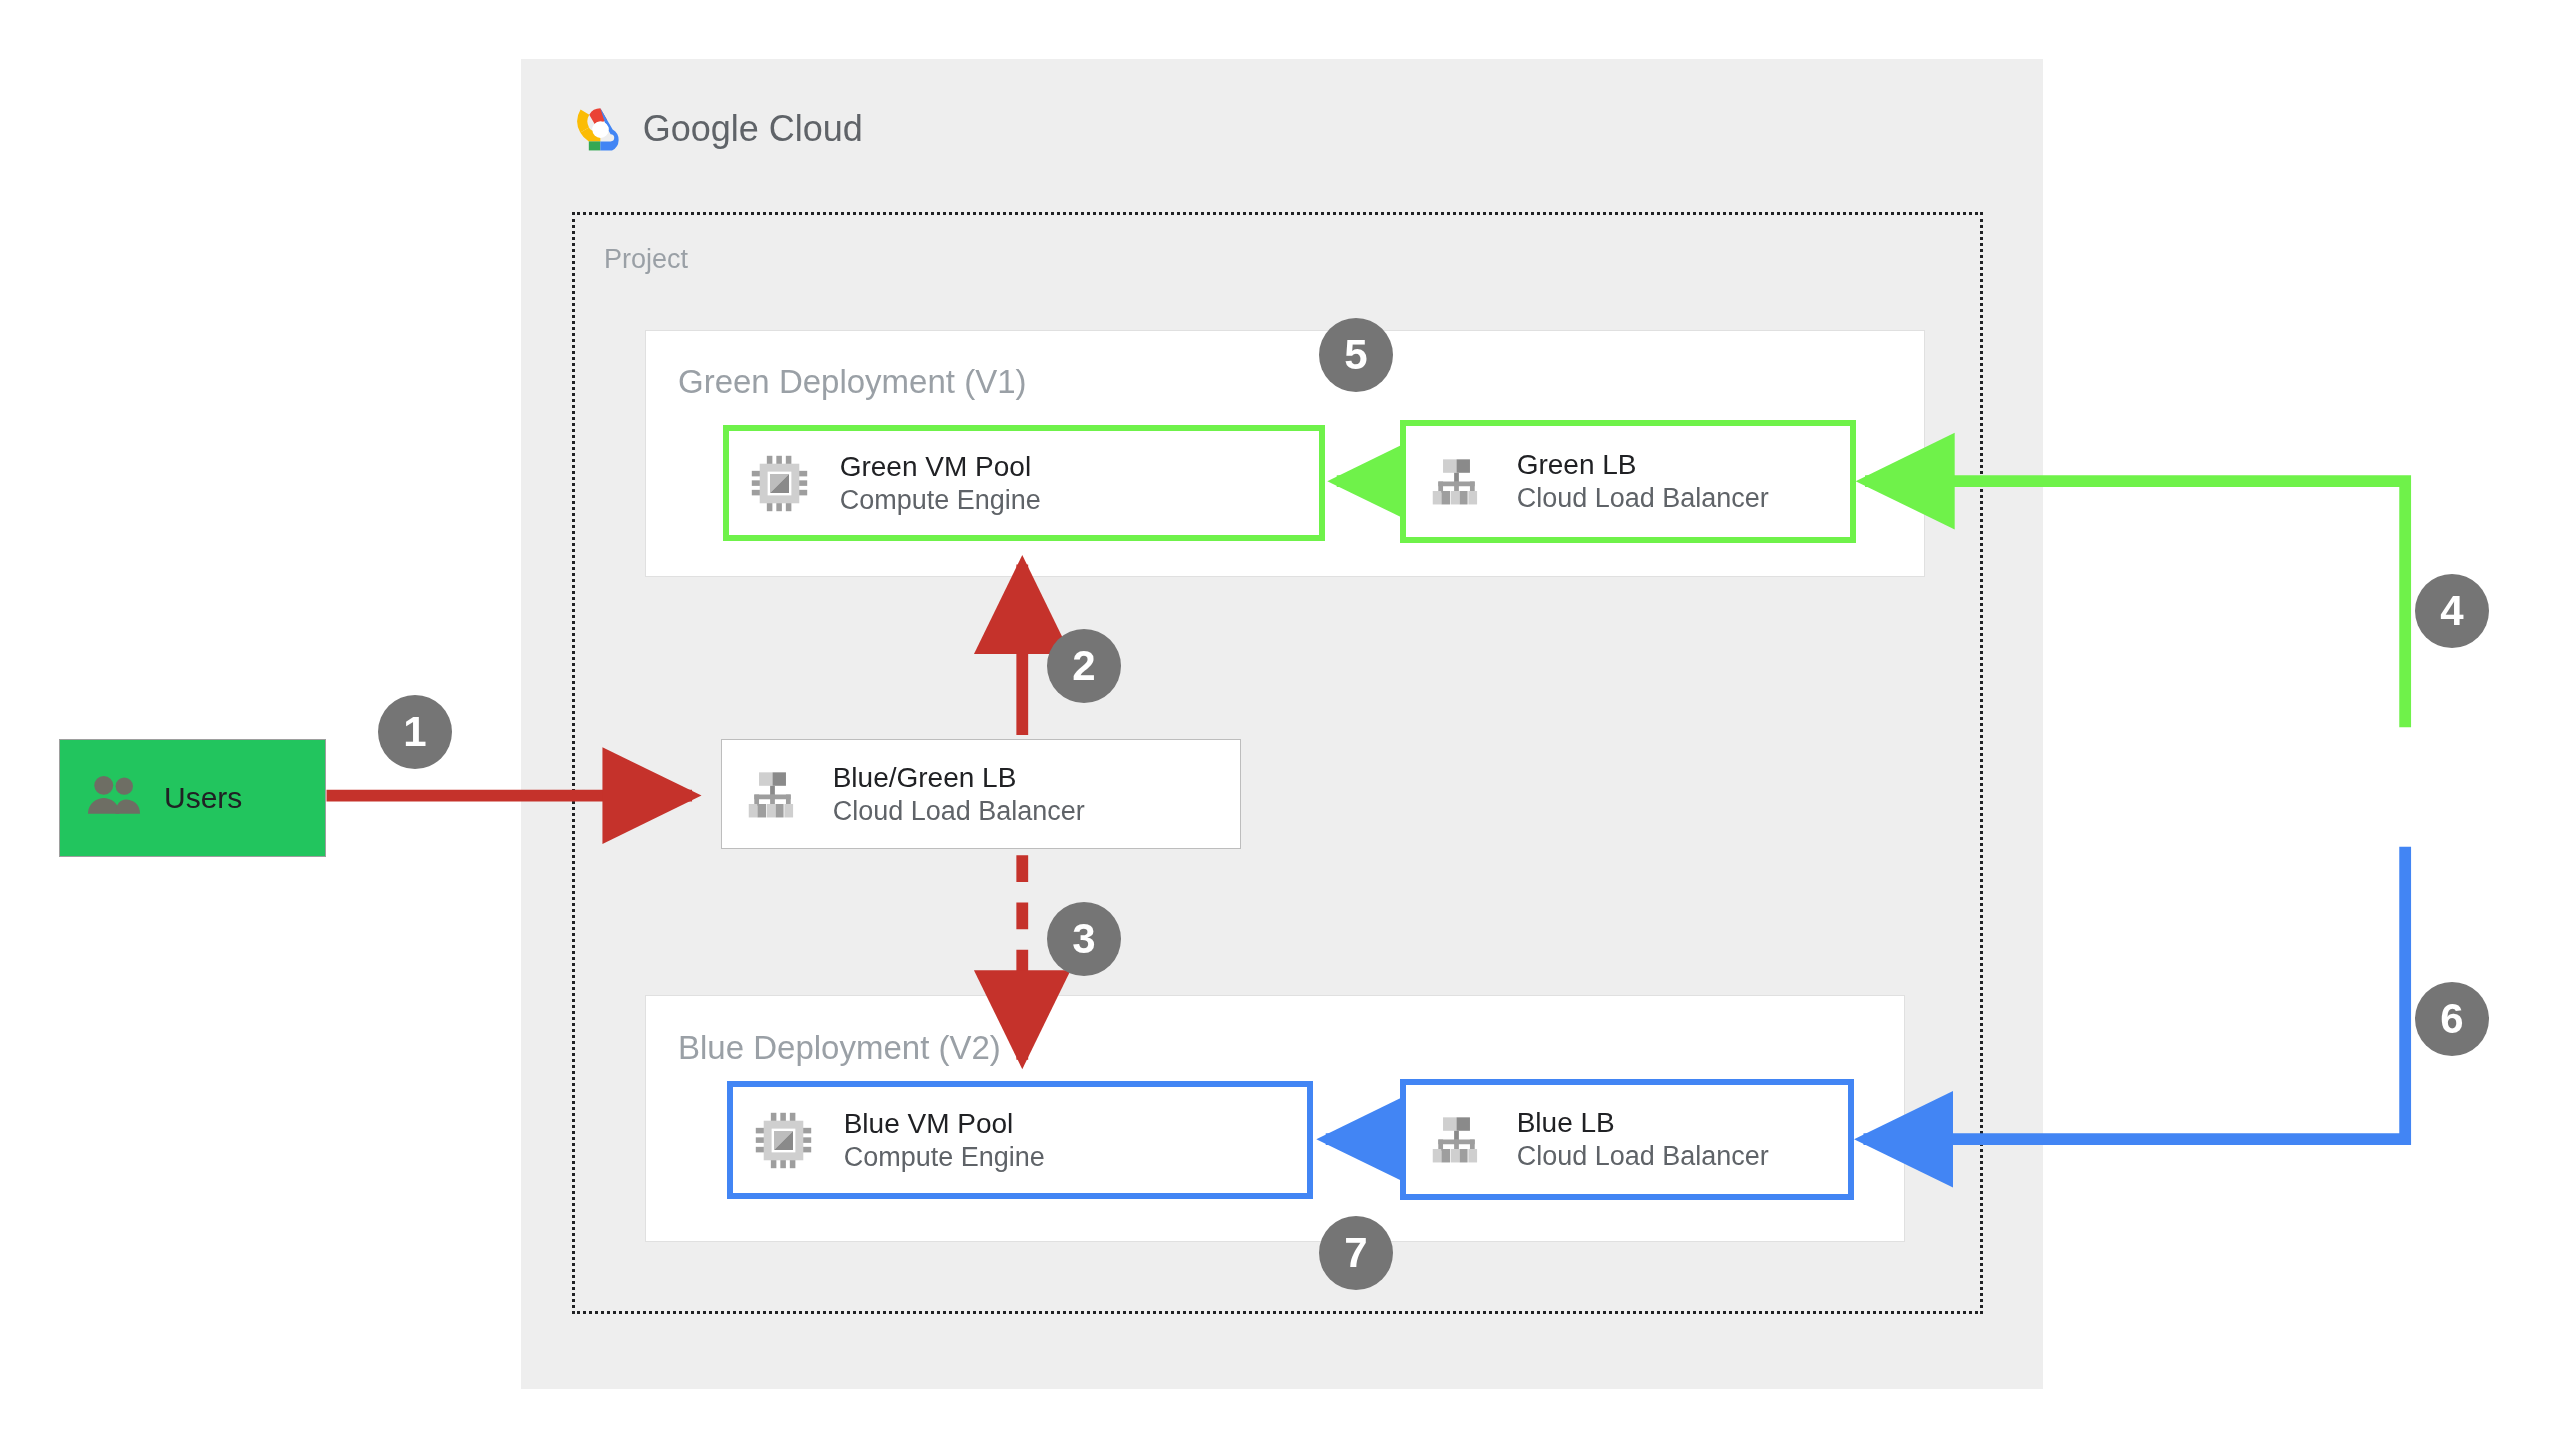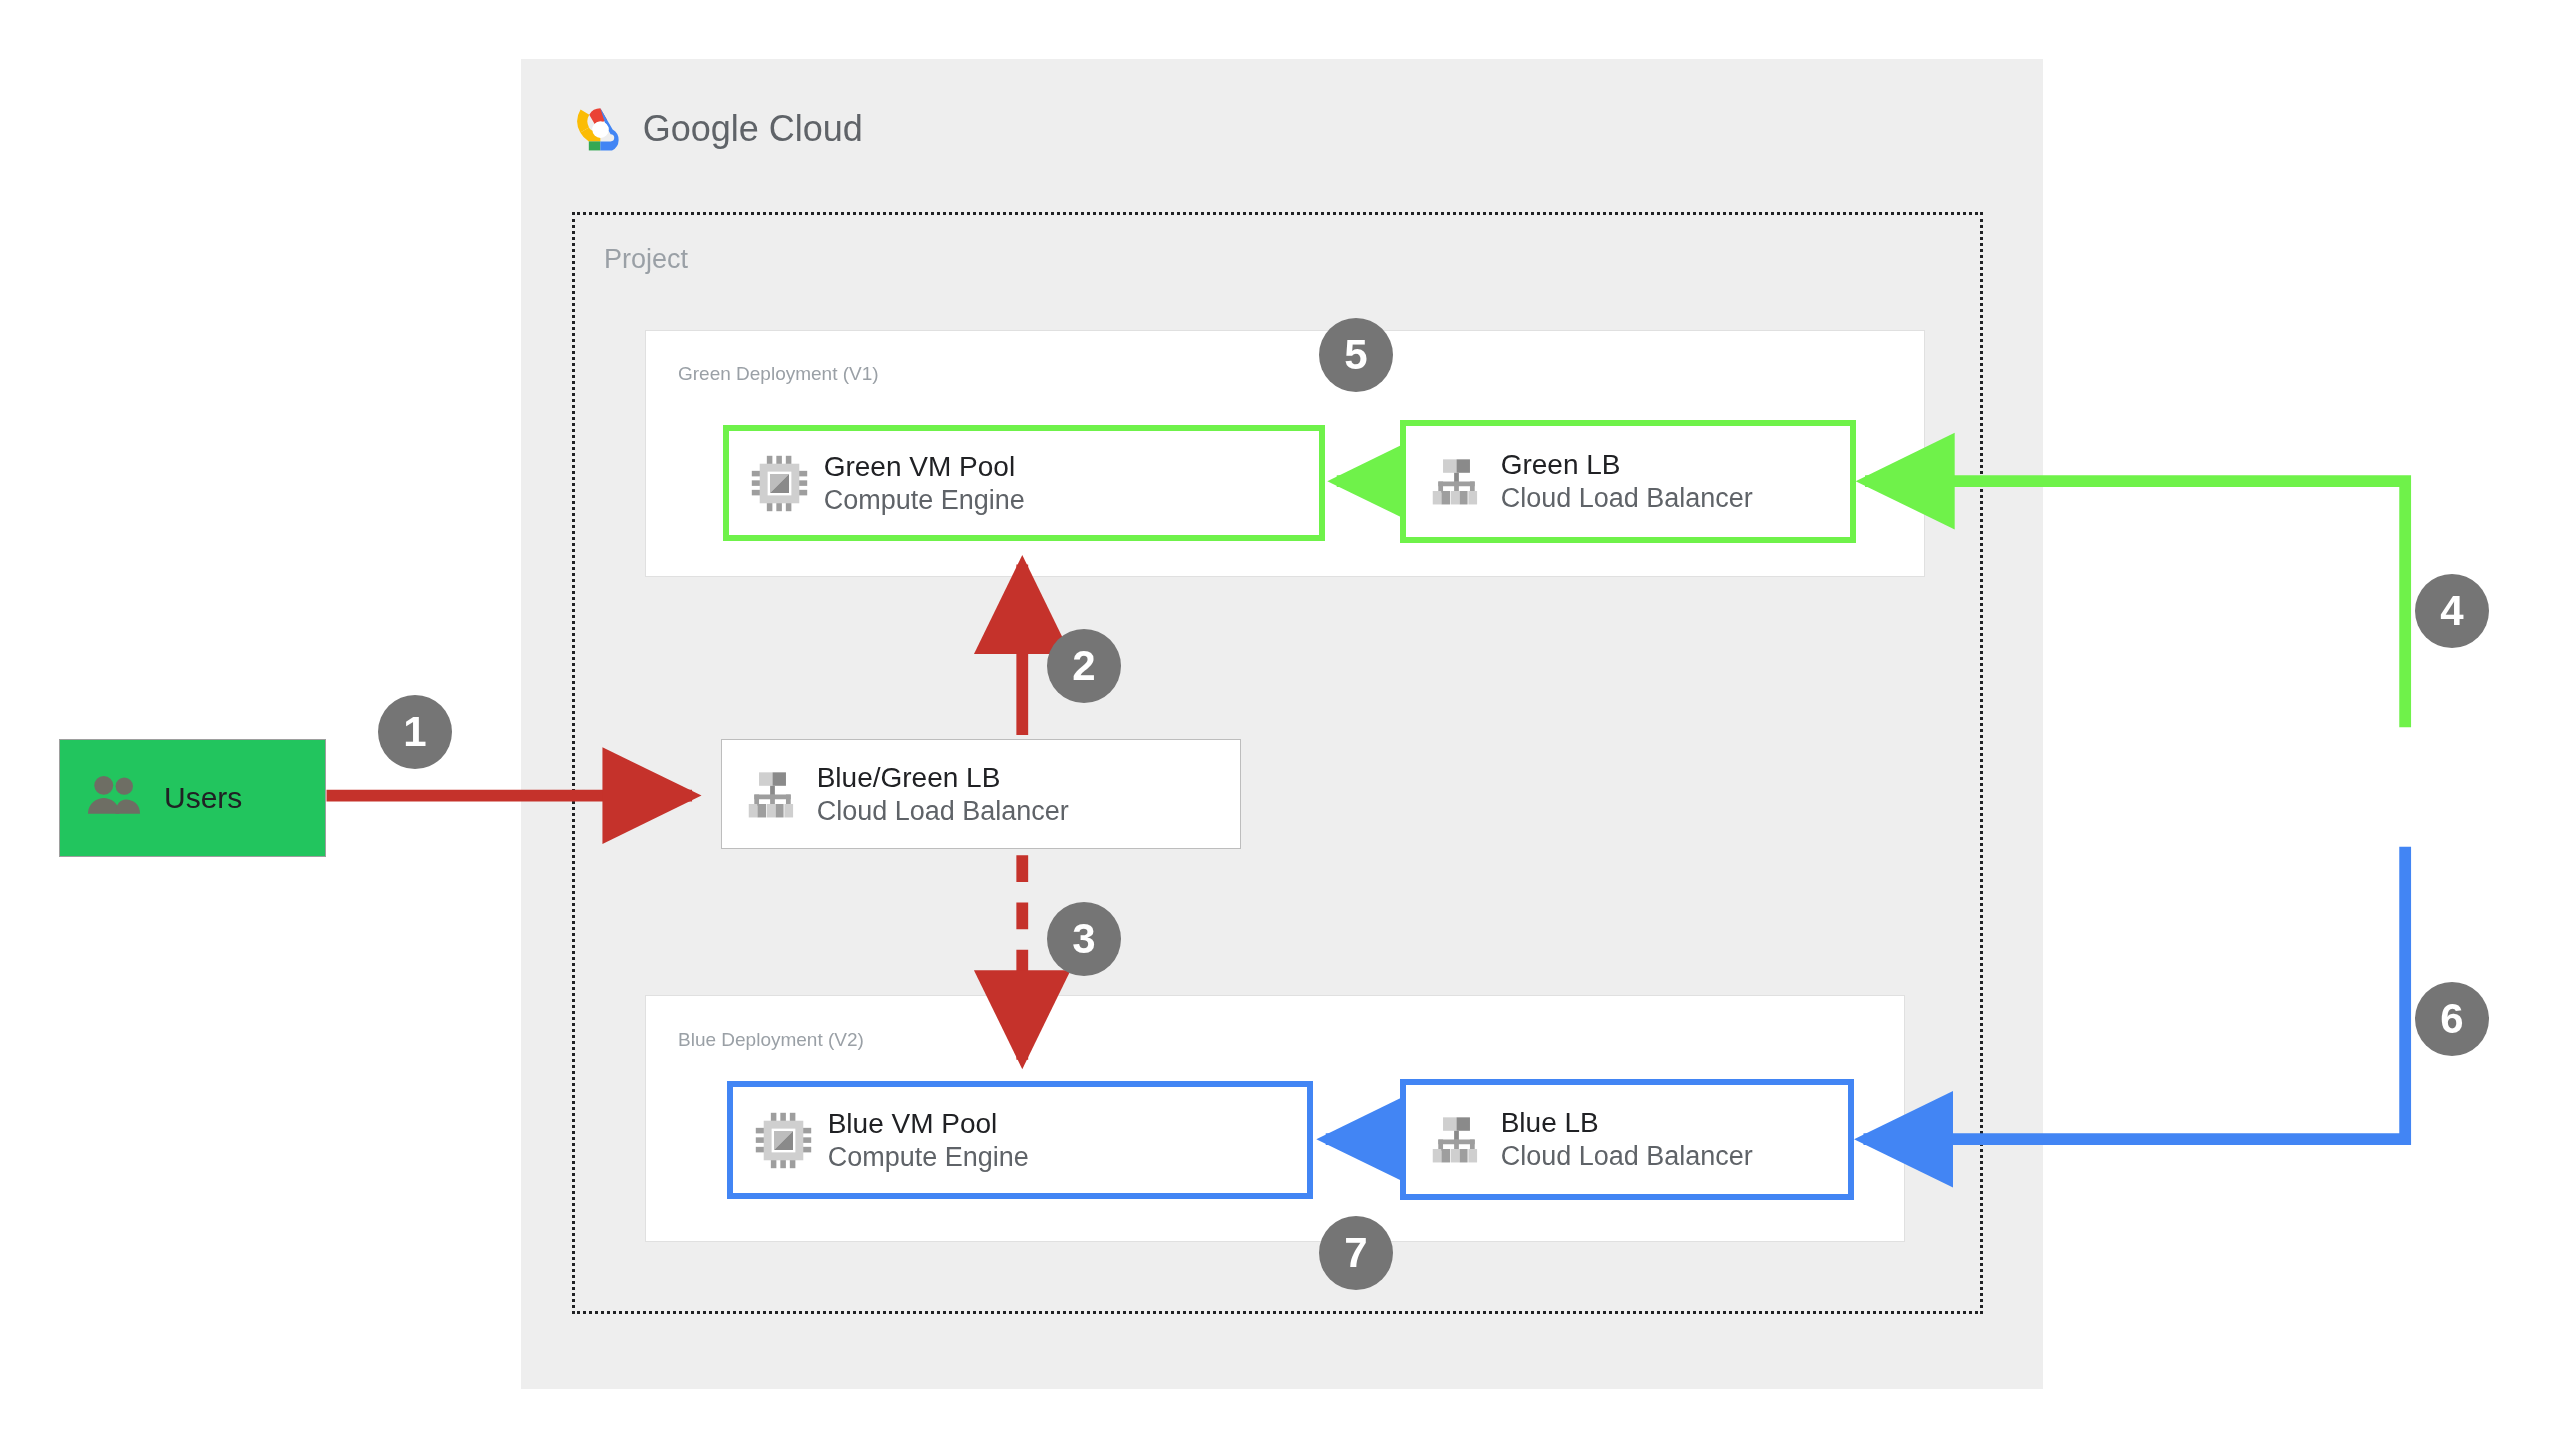--- a/index.html
+++ b/index.html
@@ -72,35 +72,36 @@
   #green-panel {
     left: 645px; top: 330px;
     width: 1280px; height: 247px;
   }
   #blue-panel {
     left: 645px; top: 995px;
     width: 1260px; height: 247px;
   }
   .deploy-title {
     position: absolute;
-    font-size: 19px;
+    font-size: 33px;
     color: #9AA0A6;
     white-space: nowrap;
   }
   #green-title { left: 678px; top: 363px; }
   #blue-title  { left: 678px; top: 1029px; }
 
   
   .node {
     position: absolute;
     background: #FFFFFF;
     box-sizing: border-box;
     display: flex;
     align-items: center;
     padding-left: 22px;
+    gap: 16px;
   }
   .node.thin   { border: 1.6px solid #BDBDBD; }
   .node.green  { border: 6.3px solid #6FF24A; }
   .node.blue   { border: 6.3px solid #4285F4; }
 
   .node-icon {
     width: 57px; height: 57px;
     flex: 0 0 57px;
     margin-right: 15.7px;
   }

